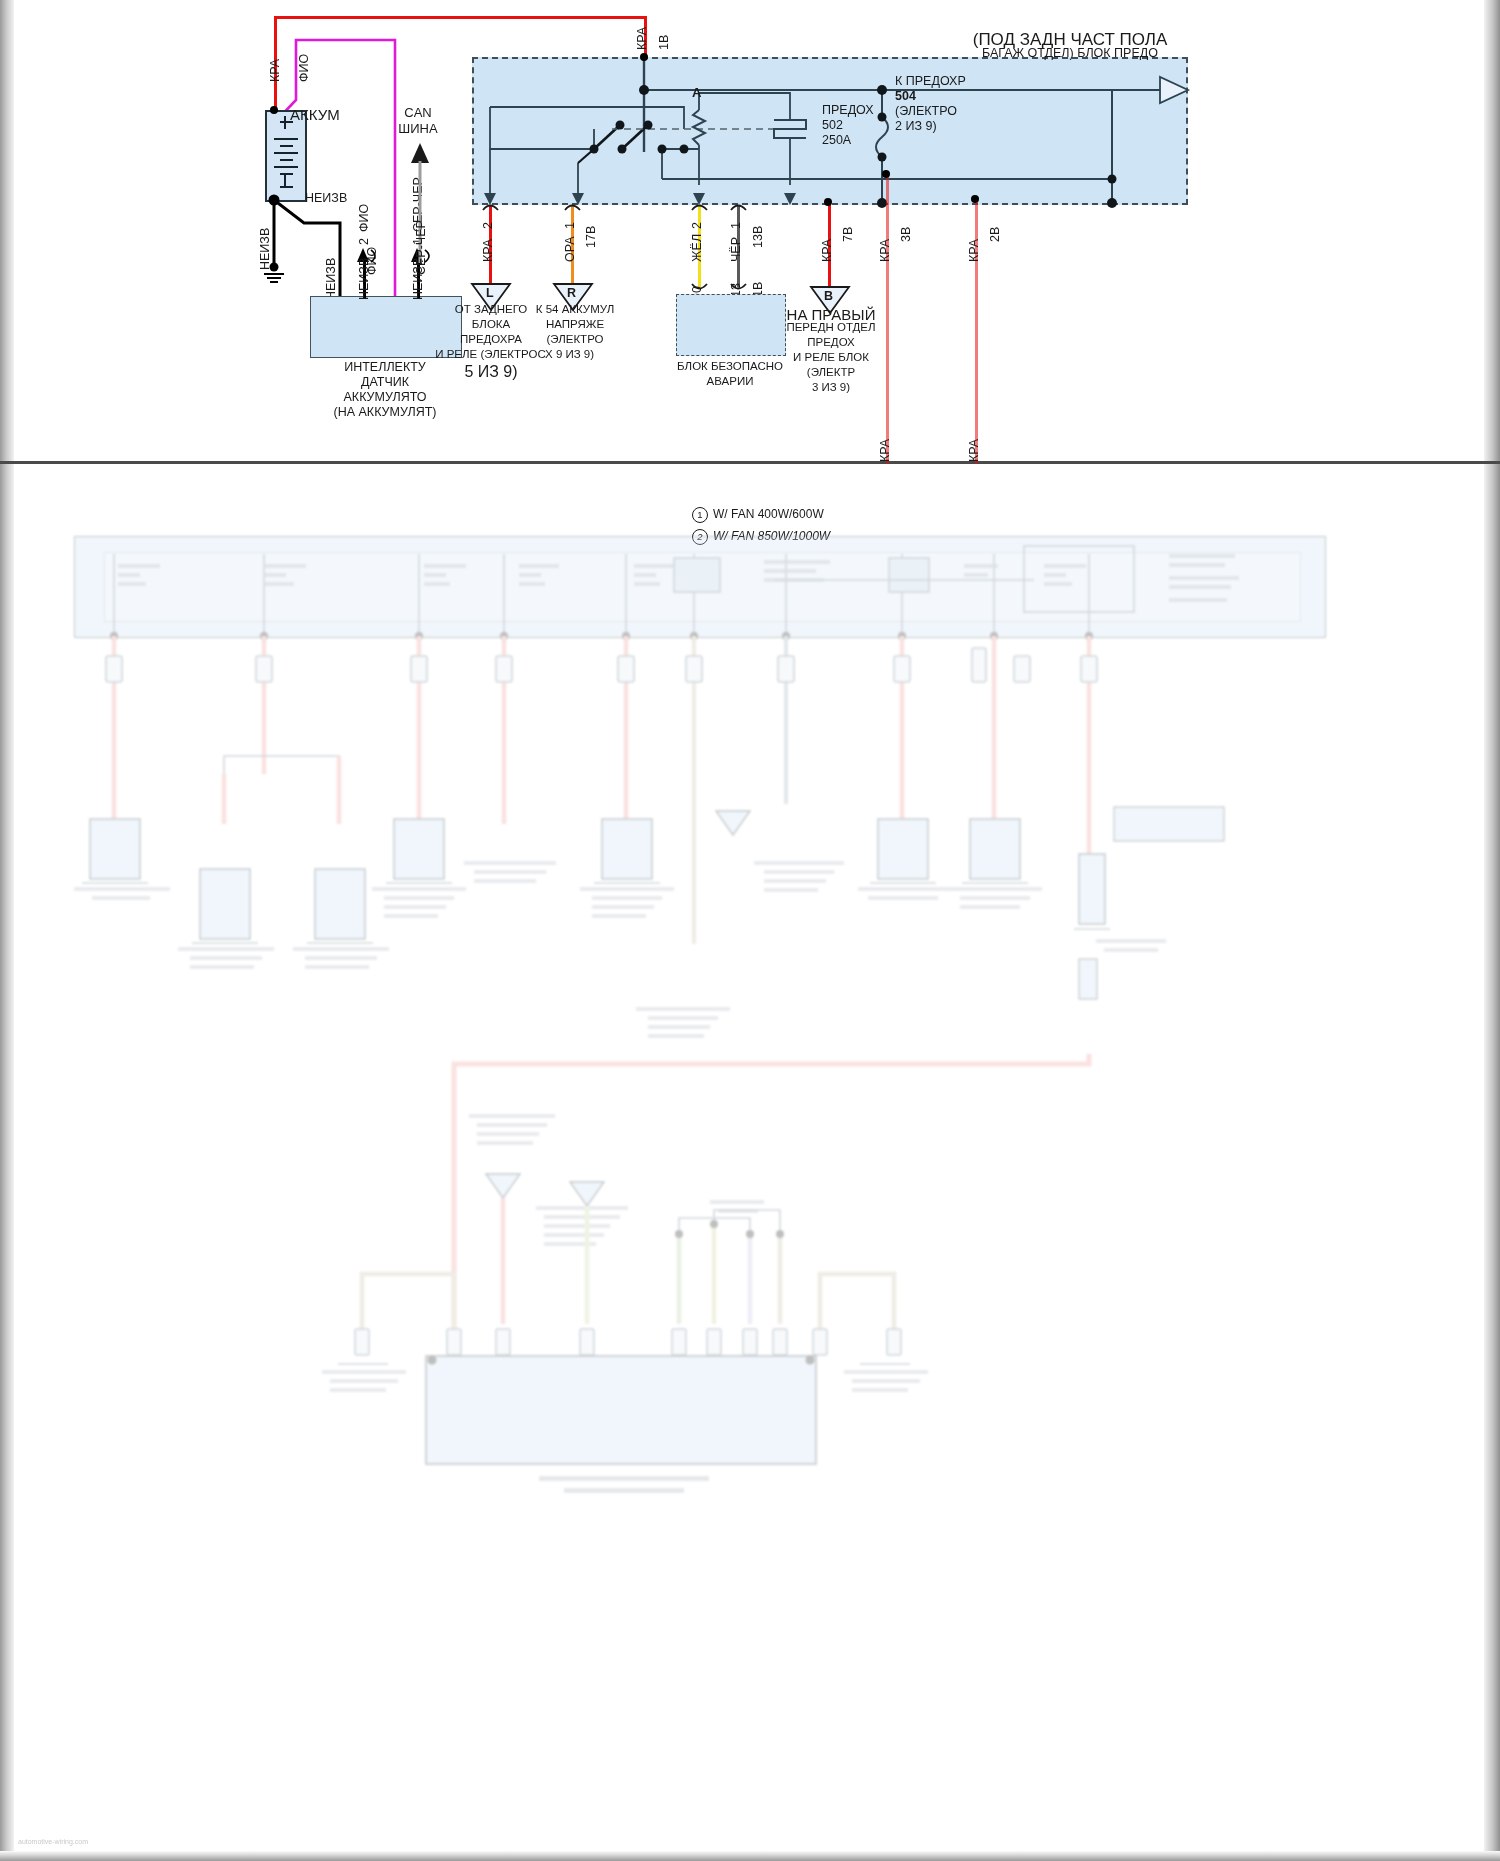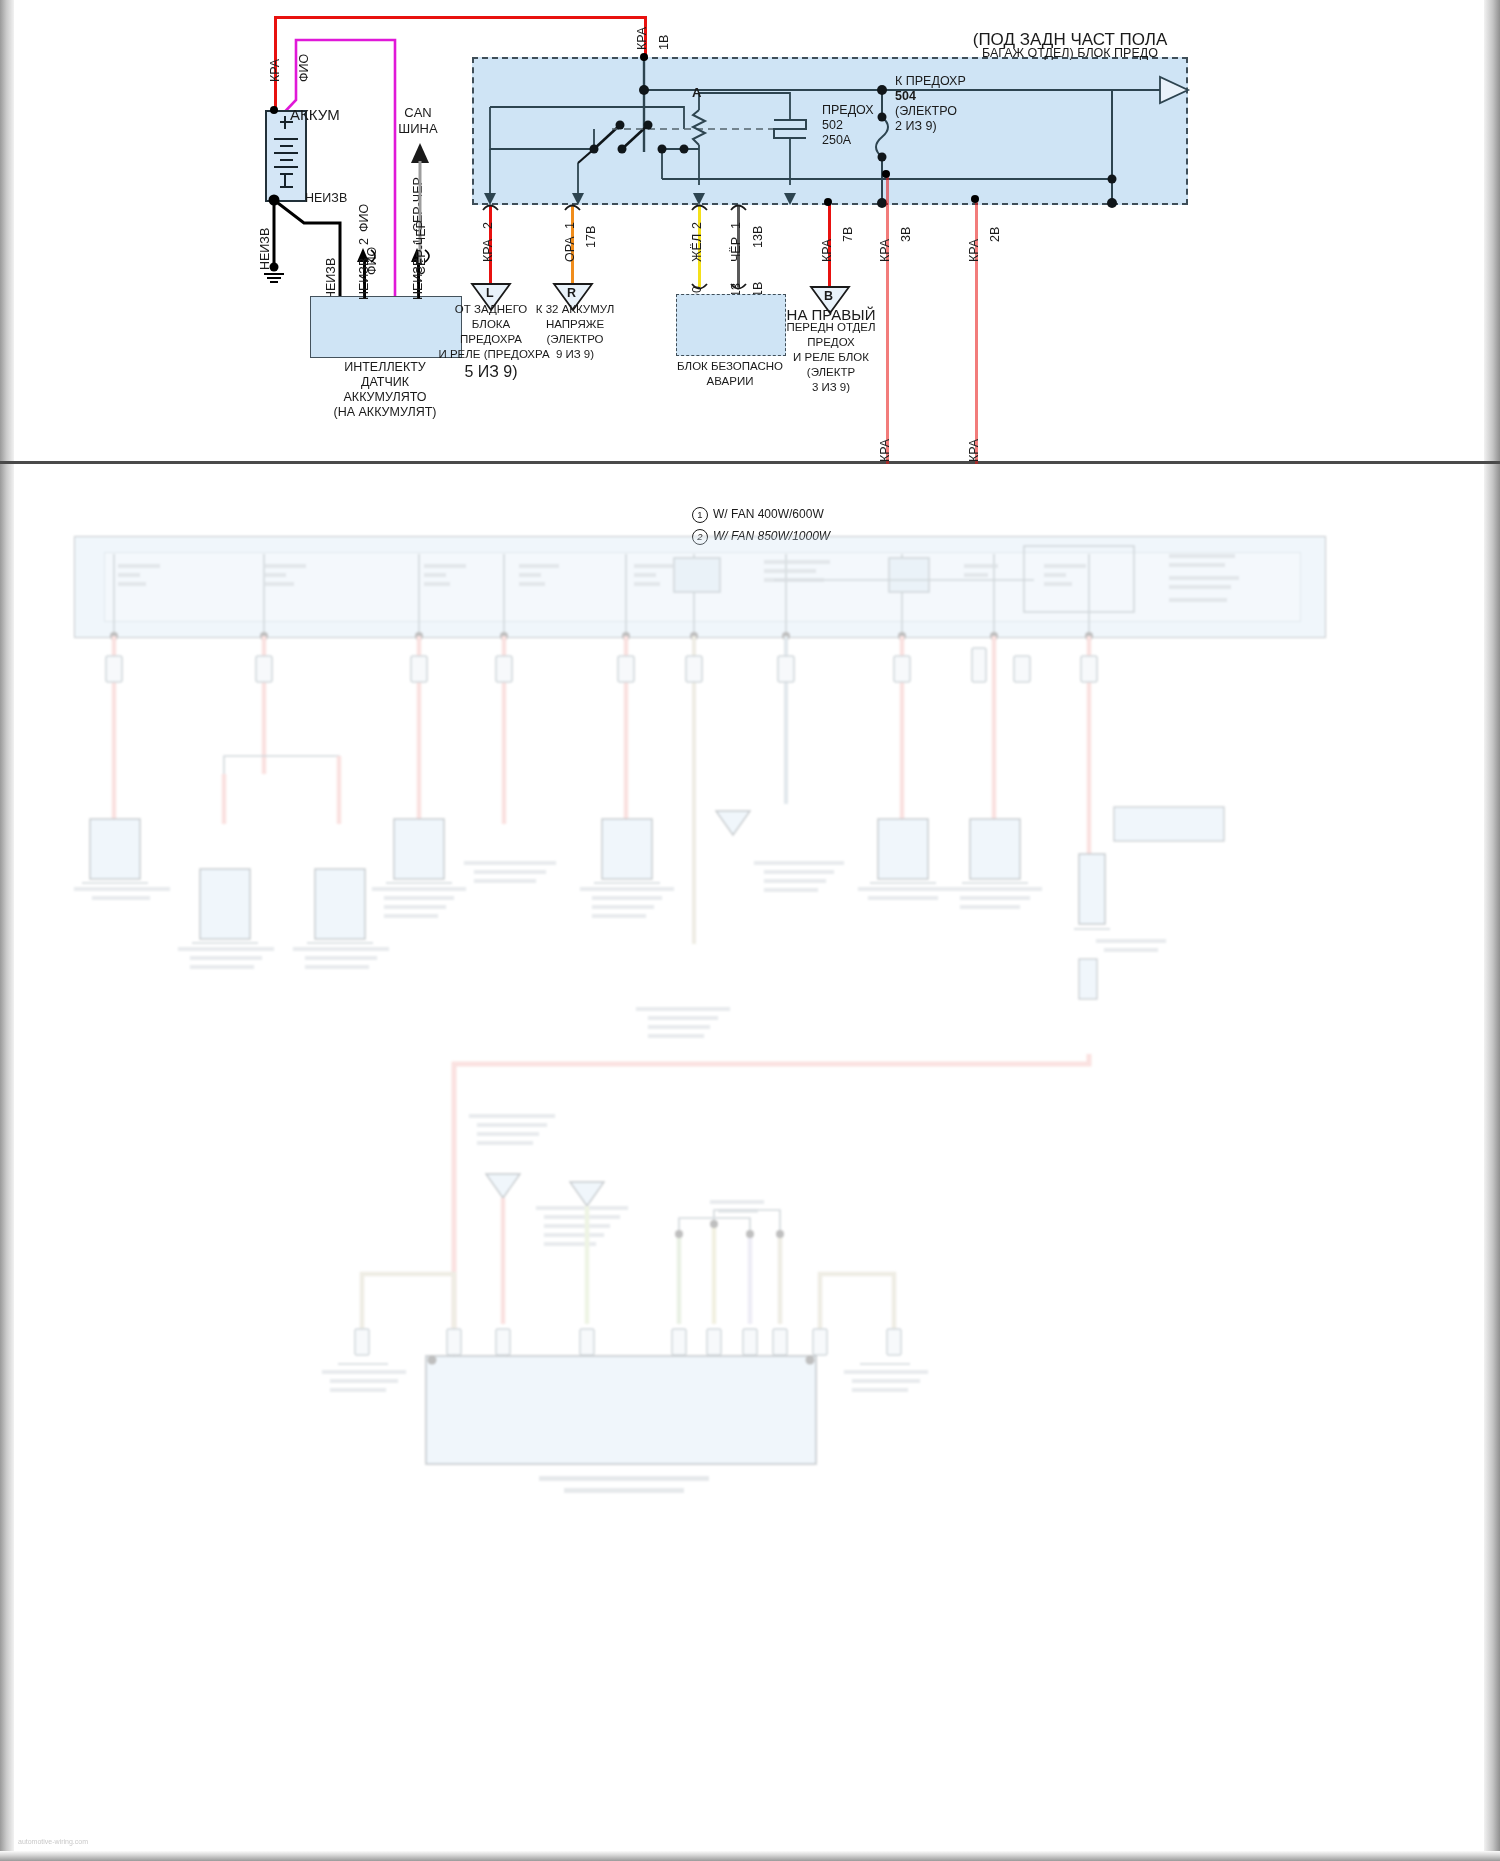--- a/index.html
+++ b/index.html
@@ -219,35 +219,35 @@
     </svg>
     <div class="txt vert" style="left:481px;top:262px;font-size:12.5px;">КРА</div>
     <div class="txt vert" style="left:481px;top:229px;font-size:12.5px;">2</div>
     <svg class="shp" style="left:470px;top:282px;width:42px;height:30px;">
       <polygon points="2,2 40,2 21,28" fill="#e9f2fa" stroke="#1a1a1a" stroke-width="1.8"></polygon>
     </svg>
     <div class="txt" style="left:486px;top:286px;font-size:12.5px;font-weight:bold;">L</div>
     <div class="txt c" style="left:436px;top:303px;width:110px;font-size:11.5px;">ОТ ЗАДНЕГО</div>
     <div class="txt c" style="left:436px;top:318px;width:110px;font-size:11.5px;">БЛОКА</div>
     <div class="txt c" style="left:436px;top:333px;width:110px;font-size:11.5px;">ПРЕДОХРА</div>
-    <div class="txt c" style="left:414px;top:348px;width:160px;font-size:11.5px;">И РЕЛЕ (ПРЕДОХРА</div>
+    <div class="txt c" style="left:414px;top:348px;width:160px;font-size:11.5px;">И РЕЛЕ (ЭЛЕКТРОСХ</div>
     <div class="txt c" style="left:436px;top:363px;width:110px;font-size:16px;">5 ИЗ 9)</div>
 
     <div class="w v org" style="left:571px;top:205px;height:78px;"></div>
     <svg class="shp" style="left:563px;top:200px;width:22px;height:12px;">
       <path d="M2,10 q7,-9 15,0" fill="none" stroke="#1a1a1a" stroke-width="1.8"></path>
     </svg>
     <div class="txt vert" style="left:563px;top:262px;font-size:12.5px;">ОРА</div>
     <div class="txt vert" style="left:563px;top:229px;font-size:12.5px;">1</div>
     <div class="txt vert" style="left:584px;top:248px;font-size:12.5px;">17В</div>
     <svg class="shp" style="left:552px;top:282px;width:42px;height:30px;">
       <polygon points="2,2 40,2 21,28" fill="#e9f2fa" stroke="#1a1a1a" stroke-width="1.8"></polygon>
     </svg>
     <div class="txt" style="left:567px;top:286px;font-size:12.5px;font-weight:bold;">R</div>
-    <div class="txt c" style="left:520px;top:303px;width:110px;font-size:11.5px;">К 32 АККУМУЛ</div>
+    <div class="txt c" style="left:520px;top:303px;width:110px;font-size:11.5px;">К 54 АККУМУЛ</div>
     <div class="txt c" style="left:520px;top:318px;width:110px;font-size:11.5px;">НАПРЯЖЕ</div>
     <div class="txt c" style="left:520px;top:333px;width:110px;font-size:11.5px;">(ЭЛЕКТРО</div>
     <div class="txt c" style="left:520px;top:348px;width:110px;font-size:11.5px;">9 ИЗ 9)</div>
 
     <div class="w v yel" style="left:698px;top:205px;height:82px;"></div>
     <div class="w v dgry" style="left:737px;top:205px;height:82px;"></div>
     <svg class="shp" style="left:690px;top:200px;width:60px;height:12px;">
       <path d="M2,10 q7,-9 15,0" fill="none" stroke="#1a1a1a" stroke-width="1.8"></path>
       <path d="M41,10 q7,-9 15,0" fill="none" stroke="#1a1a1a" stroke-width="1.8"></path>
     </svg>

